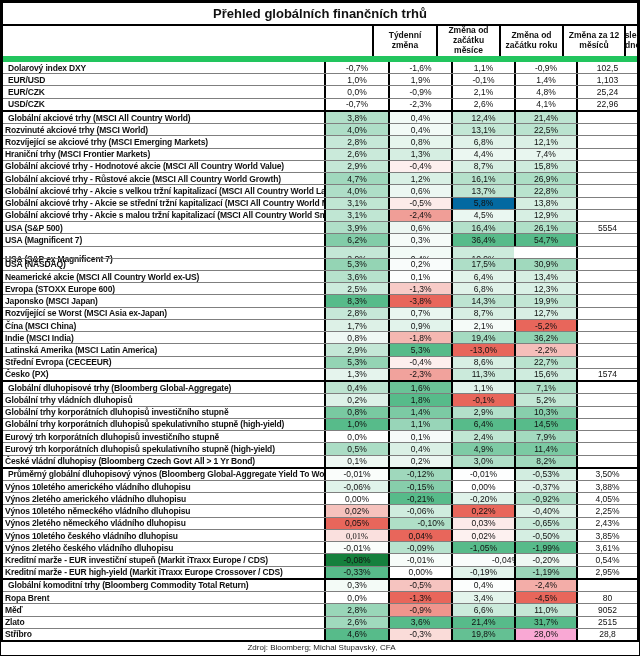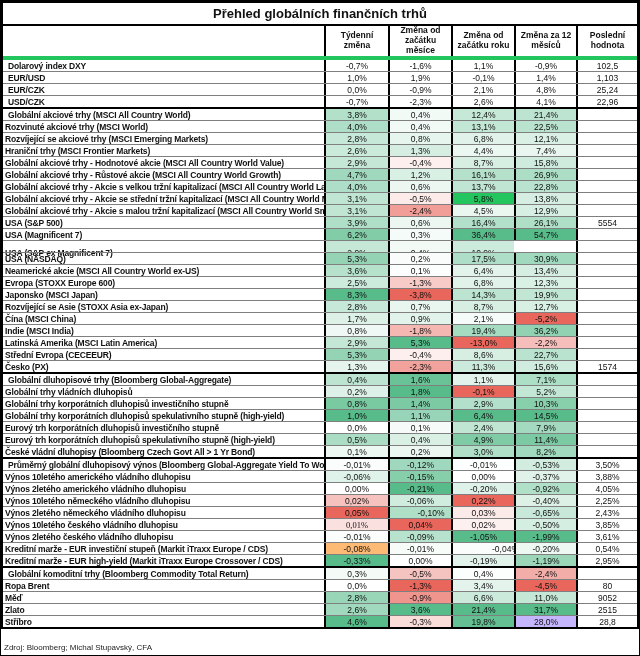--- a/index.html
+++ b/index.html
@@ -2,34 +2,34 @@
 <html><head>
 <meta charset="utf-8">
 <style>
   html,body{margin:0;padding:0;background:#fff;}
   .page{width:640px;height:656px;border:1px solid #000;box-sizing:border-box;background:#fff;
         font-family:"Liberation Sans",sans-serif;display:flex;flex-direction:column;color:#111;}
   .tbl{border:2px solid #000;display:flex;flex-direction:column;flex:1;min-height:0;}
   .title{height:21px;line-height:21px;text-align:center;font-weight:bold;font-size:13px;
          border-bottom:2px solid #000;flex:none;}
   .grid{display:grid;grid-template-columns:321px 64px 63px 63px 62px 1fr;}
-  .thead{border-bottom:4px solid #22c55e;height:30px;flex:none;}
+  .thead{border-bottom:6px solid #22c55e;height:30px;flex:none;padding-left:48px;}
   .hcell{border-left:2px solid #000;display:flex;align-items:center;justify-content:center;
          text-align:center;font-weight:bold;font-size:8.5px;line-height:1.15;padding:1px 2px;
          box-sizing:border-box;overflow:hidden;}
   .hcell.first{border-left:none;}
   #rows-area{flex:1;display:flex;flex-direction:column;min-height:0;}
   .trow{flex:1;border-top:1px solid #7f7f7f;min-height:0;}
   .trow:first-child{border-top:none;}
   .trow.sec-top{border-top:2px solid #000;}
   .cell{display:flex;align-items:center;box-sizing:border-box;overflow:hidden;min-height:0;}
   .cell.label{font-weight:bold;font-size:8.5px;padding-left:5px;white-space:nowrap;letter-spacing:-0.15px;}
   .cell.label.ind{padding-left:2px;}
   .cell.val{justify-content:center;font-size:8.5px;border-left:2px solid #000;}
-  .footer{height:12px;flex:none;font-size:8px;color:#222;padding:14px 0 0 3px;line-height:10px;}
+  .footer{height:12px;flex:none;font-size:8px;color:#222;padding:1px 0 0 3px;line-height:10px;text-align:center;}
 </style>
 </head>
 <body>
 
 <div class="page">
   <div class="tbl">
     <div class="title">Přehled globálních finančních trhů</div>
     <div class="grid thead">
       <div class="hcell first"></div>
       <div class="hcell">Týdenní změna</div>
@@ -124,21 +124,21 @@
           <div class="cell val" style="background: rgb(174, 222, 199);">4,0%</div>
           <div class="cell val" style="background: rgb(236, 247, 242);">0,6%</div>
           <div class="cell val" style="background: rgb(192, 229, 211);">13,7%</div>
           <div class="cell val" style="background: rgb(185, 227, 206);">22,8%</div>
           <div class="cell val"></div>
         </div>
         <div class="grid trow">
           <div class="cell label ind">Globální akciové trhy - Akcie se střední tržní kapitalizací (MSCI All Country World Mid Cap)</div>
           <div class="cell val" style="background: rgb(192, 230, 211);">3,1%</div>
           <div class="cell val" style="background: rgb(252, 235, 233);">-0,5%</div>
-          <div class="cell val" style="background: #22c55e;">5,8%</div>
+          <div class="cell val" style="background: #0369a1;">5,8%</div>
           <div class="cell val" style="background: rgb(213, 238, 225);">13,8%</div>
           <div class="cell val"></div>
         </div>
         <div class="grid trow">
           <div class="cell label ind">Globální akciové trhy - Akcie s malou tržní kapitalizací (MSCI All Country World Small Cap)</div>
           <div class="cell val" style="background: rgb(192, 230, 211);">3,1%</div>
           <div class="cell val" style="background: rgb(240, 158, 151);">-2,4%</div>
           <div class="cell val" style="background: rgb(234, 247, 241);">4,5%</div>
           <div class="cell val" style="background: rgb(215, 239, 227);">12,9%</div>
           <div class="cell val"></div>
@@ -193,21 +193,21 @@
         </div>
         <div class="grid trow">
           <div class="cell label ind">Japonsko (MSCI Japan)</div>
           <div class="cell val" style="background: rgb(87, 187, 138);">8,3%</div>
           <div class="cell val" style="background: rgb(232, 102, 91);">-3,8%</div>
           <div class="cell val" style="background: rgb(189, 228, 209);">14,3%</div>
           <div class="cell val" style="background: rgb(194, 230, 212);">19,9%</div>
           <div class="cell val"></div>
         </div>
         <div class="grid trow">
-          <div class="cell label ind">Rozvíjející se Asie (STOXX Asia ex-Japan)</div>
+          <div class="cell label ind">Rozvíjející se Worst (MSCI Asia ex-Japan)</div>
           <div class="cell val" style="background: rgb(198, 232, 216);">2,8%</div>
           <div class="cell val" style="background: rgb(233, 246, 240);">0,7%</div>
           <div class="cell val" style="background: rgb(215, 239, 227);">8,7%</div>
           <div class="cell val" style="background: rgb(216, 239, 228);">12,7%</div>
           <div class="cell val"></div>
         </div>
         <div class="grid trow">
           <div class="cell label ind">Čína (MSCI China)</div>
           <div class="cell val" style="background: rgb(221, 241, 231);">1,7%</div>
           <div class="cell val" style="background: rgb(226, 243, 235);">0,9%</div>
@@ -354,21 +354,21 @@
         <div class="grid trow">
           <div class="cell label ind">Výnos 2letého českého vládního dluhopisu</div>
           <div class="cell val" style="background: rgb(250, 253, 251);">-0,01%</div>
           <div class="cell val" style="background: rgb(183, 226, 205);">-0,09%</div>
           <div class="cell val" style="background: rgb(87, 187, 138);">-1,05%</div>
           <div class="cell val" style="background: rgb(87, 187, 138);">-1,99%</div>
           <div class="cell val">3,61%</div>
         </div>
         <div class="grid trow">
           <div class="cell label ind">Kreditní marže - EUR investiční stupeň (Markit iTraxx Europe / CDS)</div>
-          <div class="cell val" style="background: #fdba74;">-0,08%</div>
+          <div class="cell val" style="background: #15803d;">-0,08%</div>
           <div class="cell val" style="background: rgb(247, 252, 249);">-0,01%</div>
           <div class="cell val" style="background: rgb(249, 252, 251); padding-left: 44px;">-0,04%</div>
           <div class="cell val" style="background: rgb(238, 248, 243);">-0,20%</div>
           <div class="cell val">0,54%</div>
         </div>
         <div class="grid trow">
           <div class="cell label ind">Kreditní marže - EUR high-yield (Markit iTraxx Europe Crossover / CDS)</div>
           <div class="cell val" style="background: rgb(87, 187, 138);">-0,33%</div>
           <div class="cell val">0,00%</div>
           <div class="cell val" style="background: rgb(225, 243, 234);">-0,19%</div>
@@ -405,19 +405,19 @@
           <div class="cell val" style="background: rgb(87, 187, 138);">3,6%</div>
           <div class="cell val" style="background: rgb(87, 187, 138);">21,4%</div>
           <div class="cell val" style="background: rgb(87, 187, 138);">31,7%</div>
           <div class="cell val">2515</div>
         </div>
         <div class="grid trow">
           <div class="cell label ind">Stříbro</div>
           <div class="cell val" style="background: rgb(87, 187, 138);">4,6%</div>
           <div class="cell val" style="background: rgb(250, 220, 217);">-0,3%</div>
           <div class="cell val" style="background: rgb(100, 192, 147);">19,8%</div>
-          <div class="cell val" style="background: #c4b5fd;">28,0%</div>
+          <div class="cell val" style="background: #f9a8d4;">28,0%</div>
           <div class="cell val">28,8</div>
         </div>
       </div>
   </div>
   <div class="footer">Zdroj: Bloomberg; Michal Stupavský, CFA</div>
 </div>
 
 </body></html>

